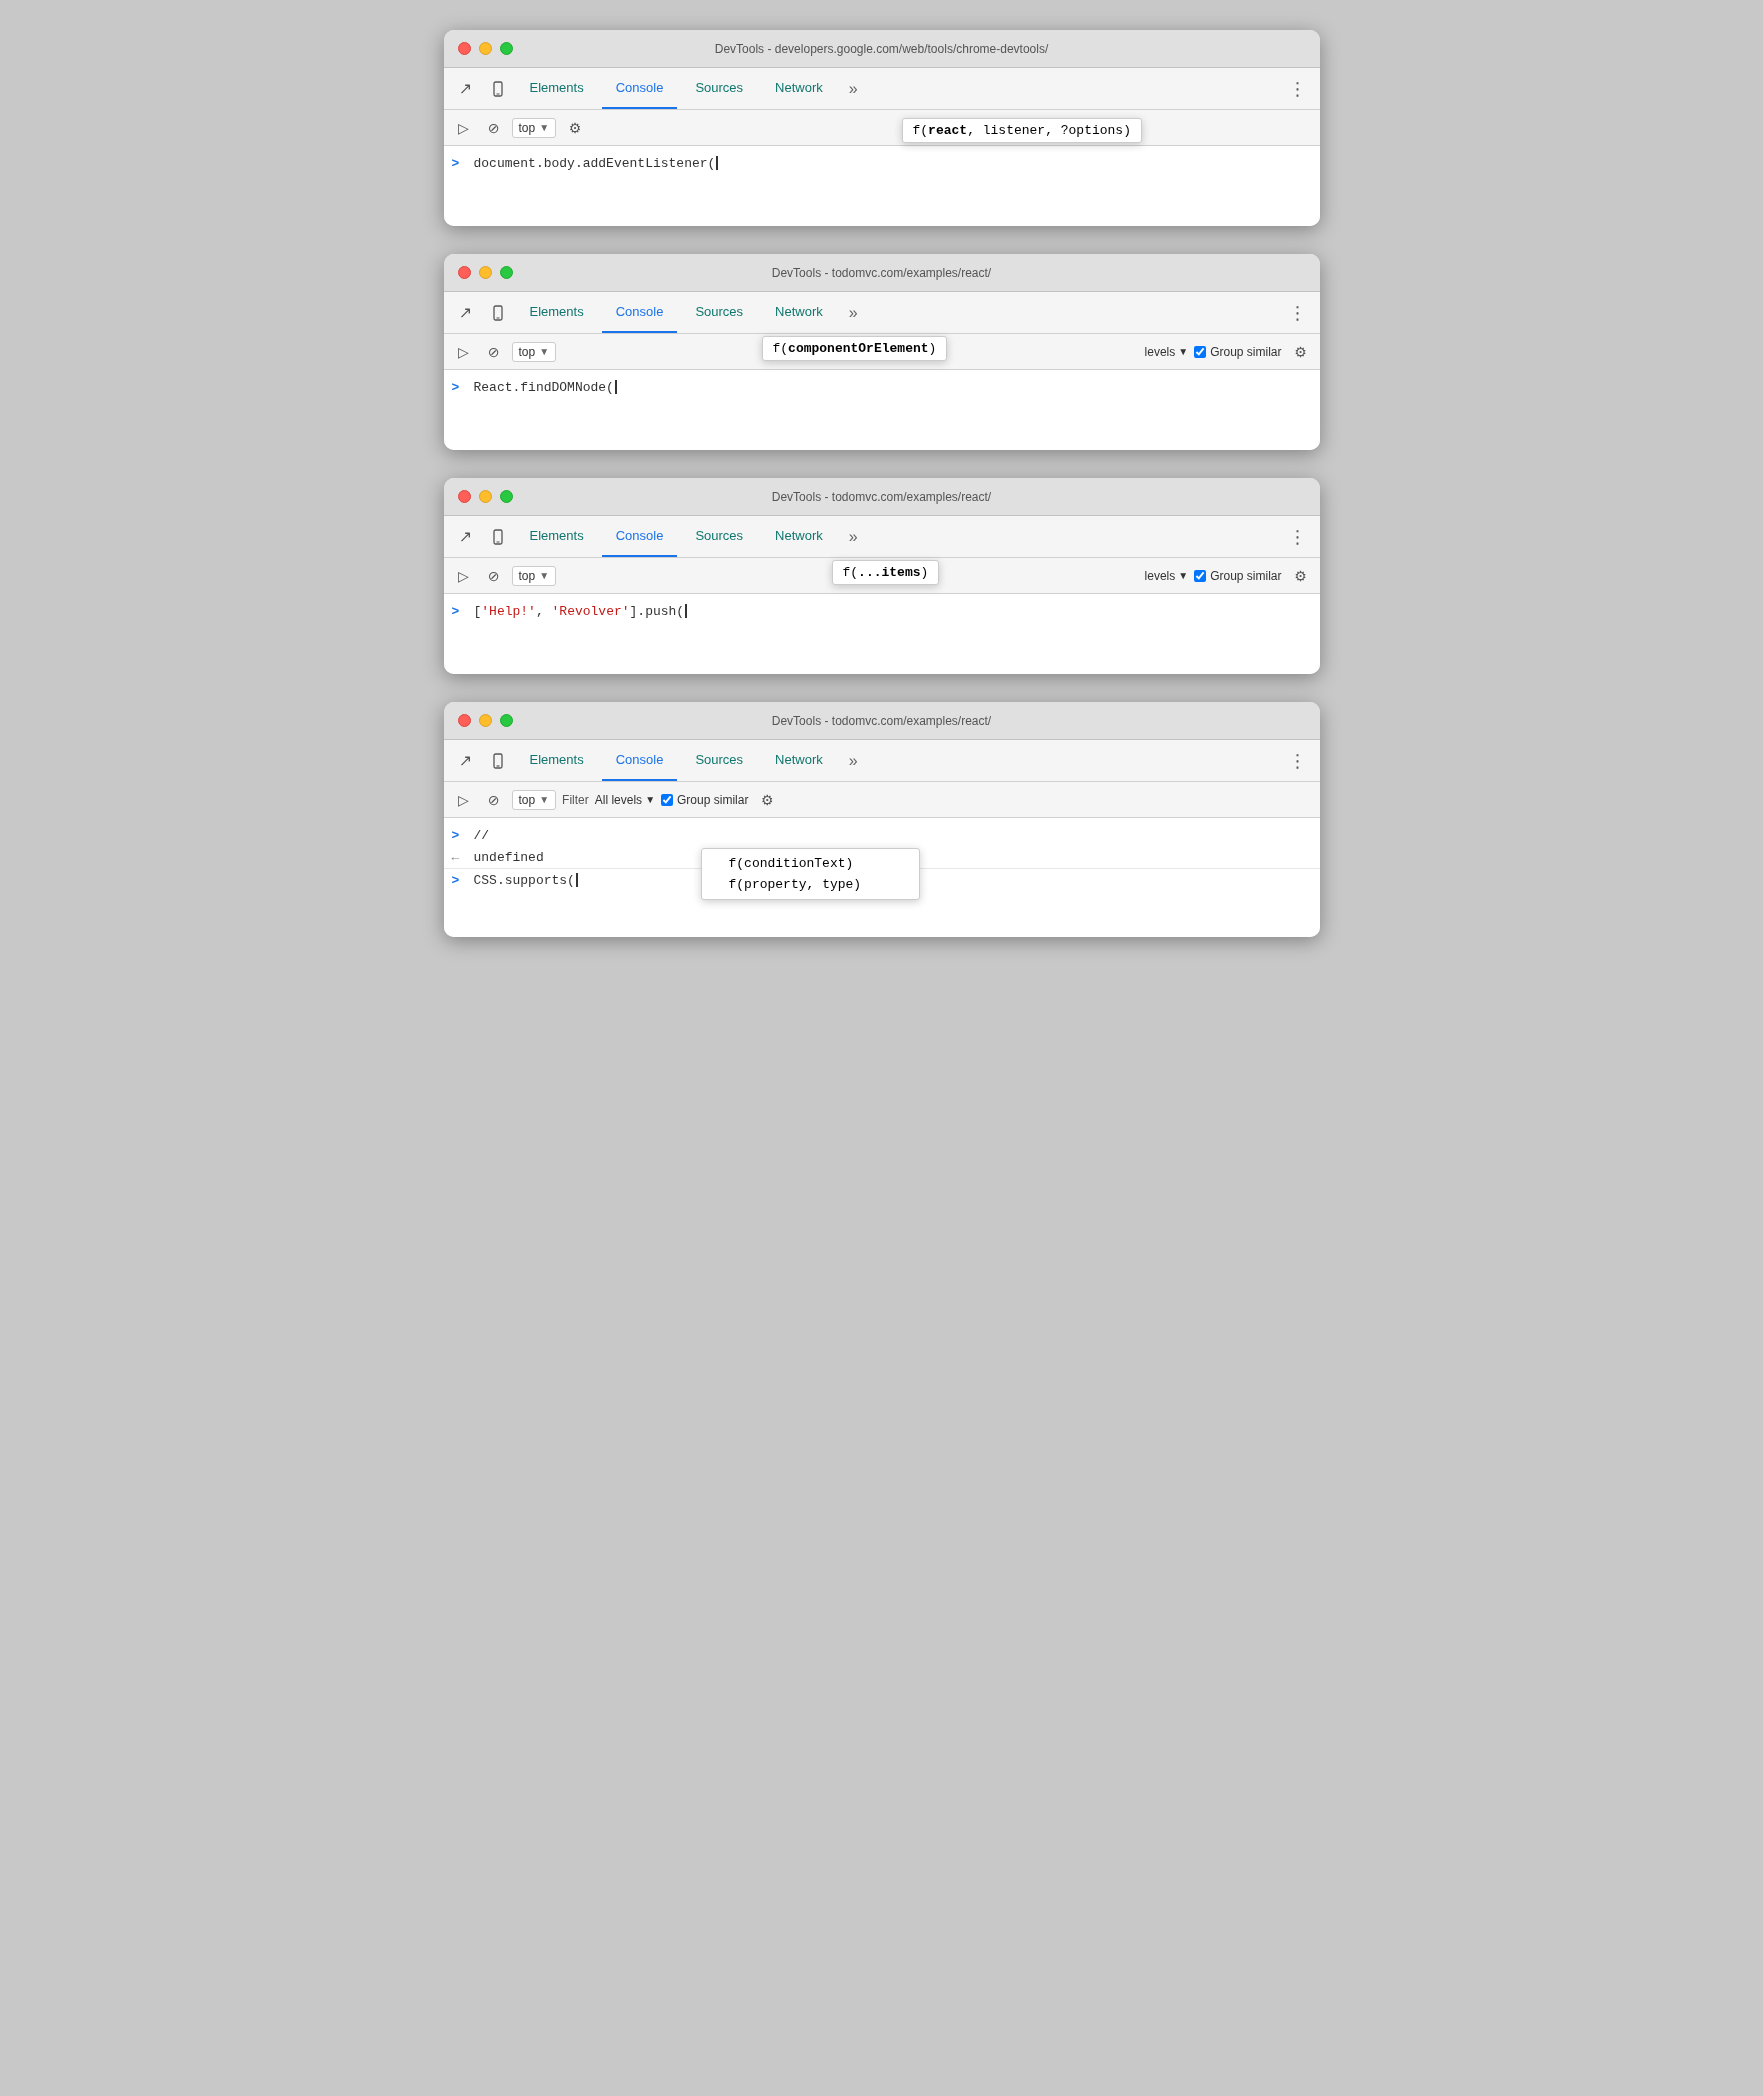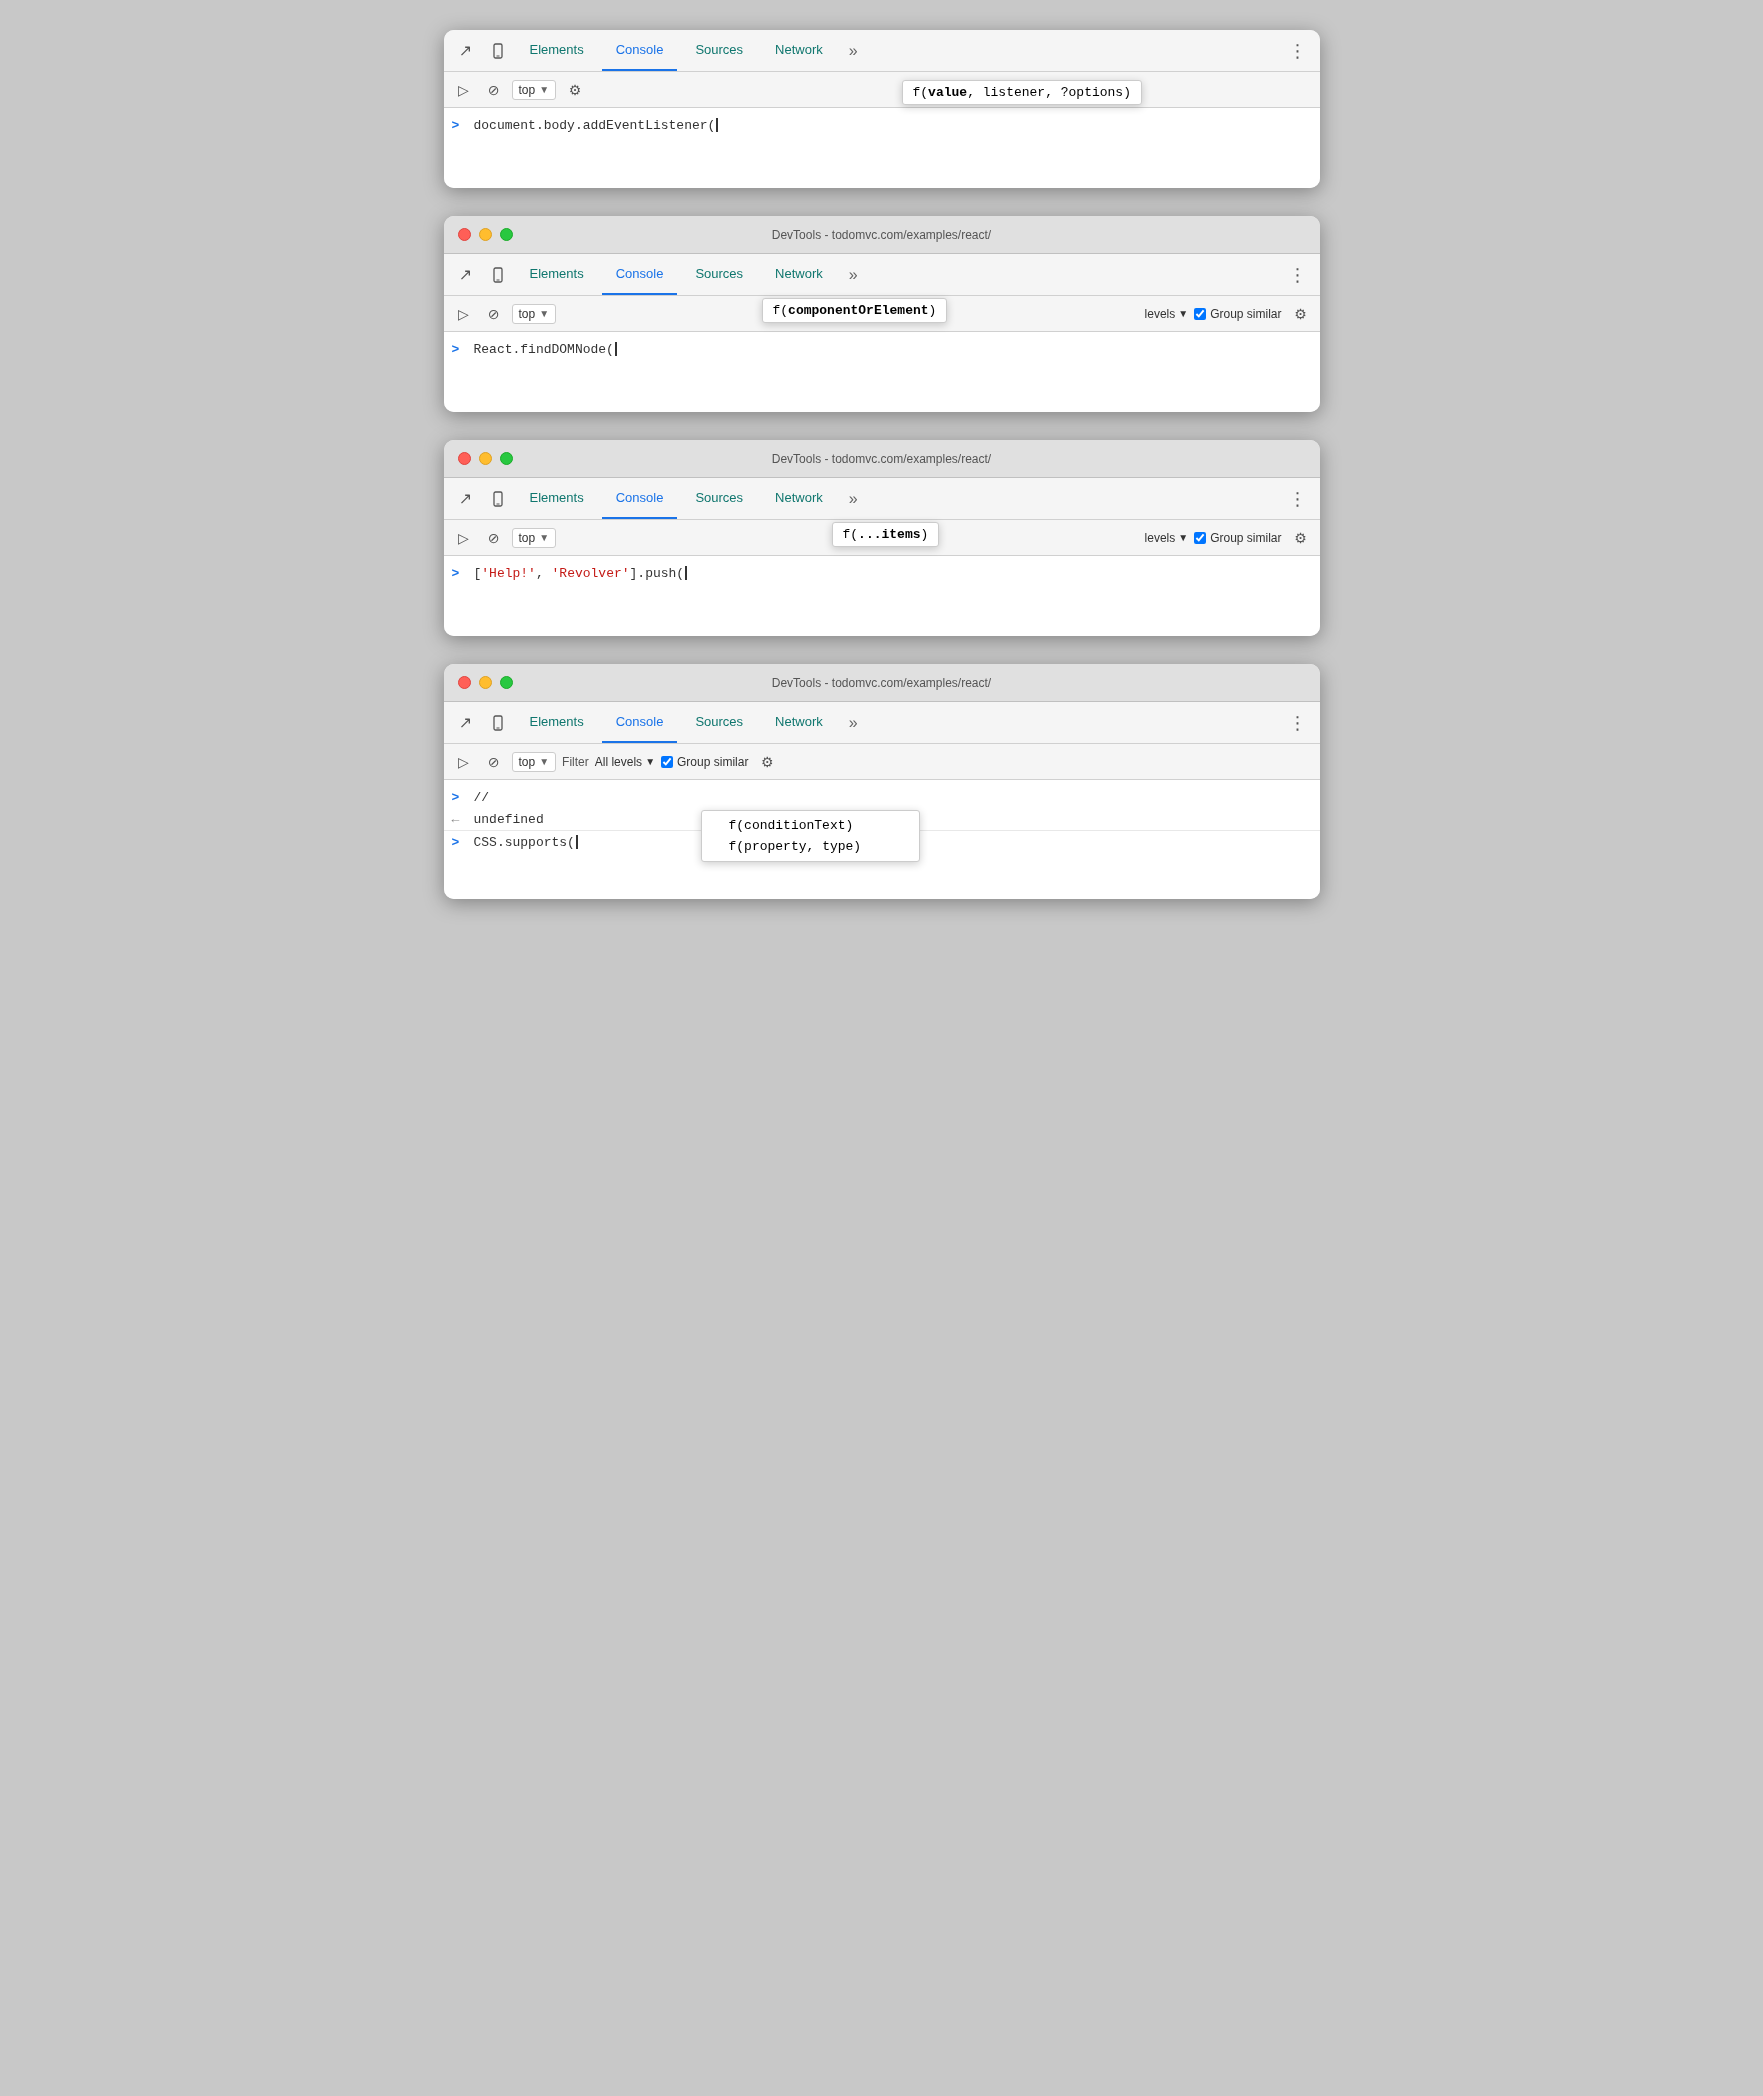--- a/index.html
+++ b/index.html
@@ -278,20 +278,28 @@
       border: none;
       border-top: 1px solid #e8e8e8;
       margin: 0;
     }
   </style>
 </head>
 <body>
 
 <div class="devtools-window">
 
+  <div class="title-bar">
+    <div class="window-controls">
+      <span class="control-btn control-close"></span>
+      <span class="control-btn control-min"></span>
+      <span class="control-btn control-max"></span>
+    </div>
+    <span class="title-text">DevTools - developers.google.com/web/tools/chrome-devtools/</span>
+  </div>
 
   <div class="tab-bar">
     <div class="tab-icon">↗</div>
     <div class="tab-icon">
       <svg width="16" height="16" viewBox="0 0 16 16" fill="none">
         <rect x="4" y="1" width="8" height="14" rx="1.5" stroke="#555" stroke-width="1.3" fill="none"></rect>
         <line x1="6.5" y1="13" x2="9.5" y2="13" stroke="#555" stroke-width="1.2"></line>
       </svg>
     </div>
     <div class="tab-item">Elements</div>
@@ -304,21 +312,21 @@
 
   <div class="toolbar">
     <div class="toolbar-icon">▷</div>
     <div class="toolbar-icon">⊘</div>
     <div class="context-select">
       <span>top</span>
       <span class="arrow">▼</span>
     </div>
 
     <div class="autocomplete w1-autocomplete">
-      <span>f(</span><span class="param-bold">value</span><span>, listener, ?options)</span>
+      <span>f(</span><span class="param-bold">react</span><span>, listener, ?options)</span>
     </div>
 
     <div class="gear-icon">⚙</div>
   </div>
 
   <div class="console-content">
     <div class="console-line">
       <span class="prompt">&gt;</span>
       <span class="console-code">document.body.addEventListener(<span class="cursor-blink"></span></span>
     </div>

